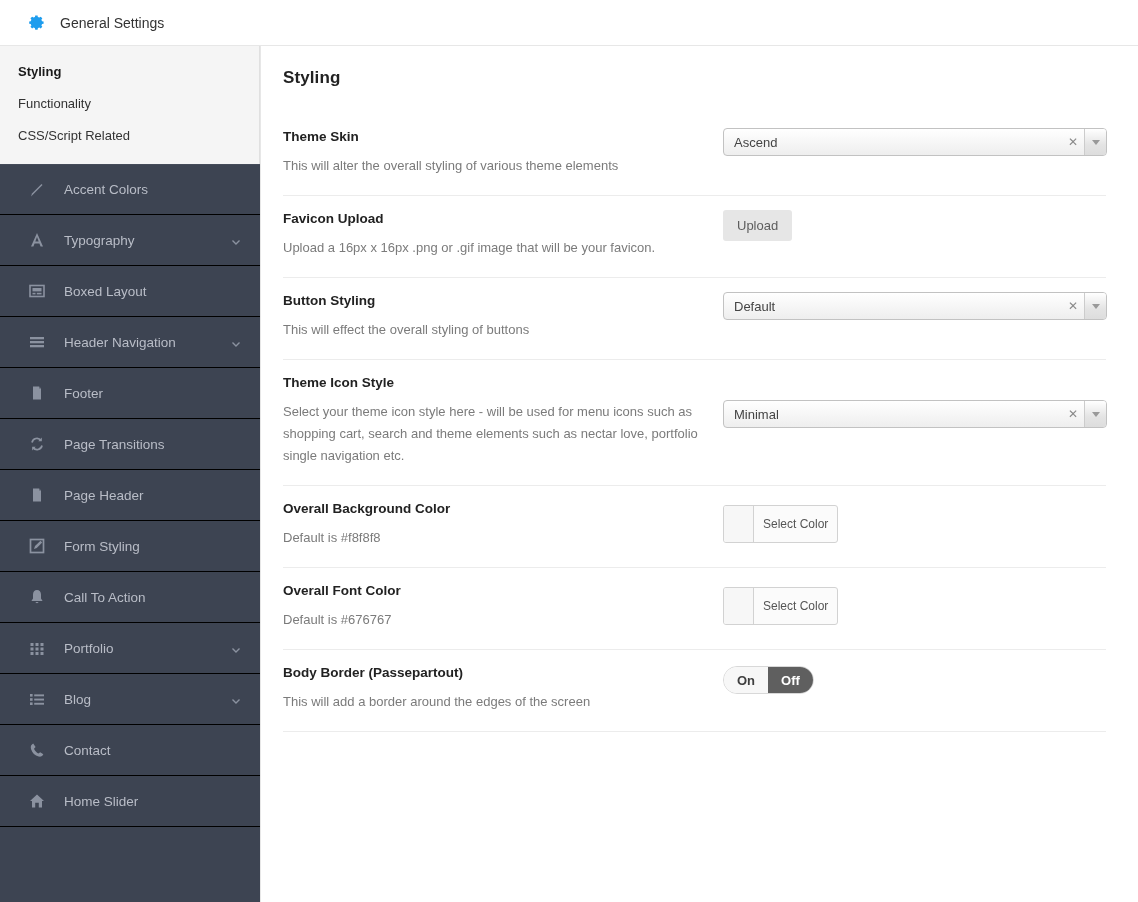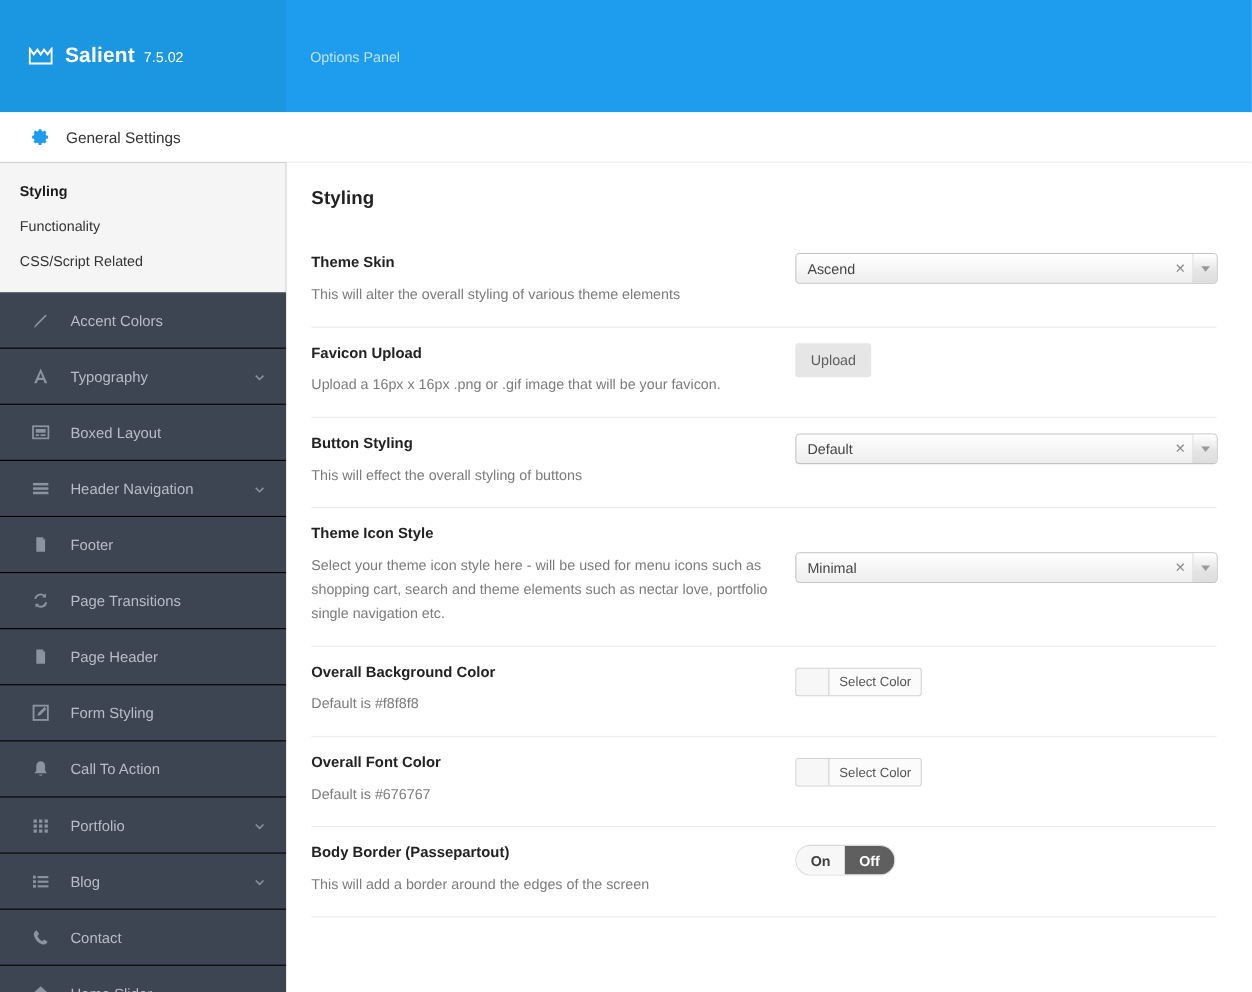--- a/index.html
+++ b/index.html
@@ -259,21 +259,21 @@
     cursor: pointer;
     font-family: "Liberation Sans", sans-serif;
   }
 
   
   .color-ctl {
     display: flex;
     align-items: stretch;
     border: 1px solid #d2d2d2;
     border-radius: 3px;
-    height: 26px;
+    height: 38px;
     background: #fbfbfb;
     overflow: hidden;
   }
   .color-swatch {
     width: 30px;
     background: #f7f7f7;
     border-right: 1px solid #d2d2d2;
   }
   .color-label {
     font-size: 12px;
@@ -302,34 +302,20 @@
     cursor: pointer;
   }
   .toggle-opt.off-state { background: #f7f7f7; color: #3f3f3f; }
   .toggle-opt.on-state { background: #5f5f5f; color: #ffffff; }
 </style>
 </head>
 <body>
 
 <div class="panel">
 
-  <div class="top-header">
-    <div class="logo-area">
-      <span>
-        <svg class="logo-icon" viewBox="0 0 22 16" xmlns="http://www.w3.org/2000/svg">
-          <path d="M1 1.2 L1 14.8 L21 14.8 L21 1.2 L17.3 6.4 L14 2.2 L11 6.6 L8 2.2 L4.7 6.4 Z" fill="none" stroke="#ffffff" stroke-width="1.8" stroke-linejoin="miter"></path>
-        </svg>
-      </span>
-      <span class="logo-text">Salient</span>
-      <span class="logo-version">7.5.02</span>
-    </div>
-    <div class="header-title-area">
-      <span class="header-title">Options Panel</span>
-    </div>
-  </div>
 
   <div class="menu-bar">
     <div class="gen-settings">
       <span>
         <svg class="gear-icon" viewBox="0 0 20 20" xmlns="http://www.w3.org/2000/svg">
           <path fill="#1e9dee" d="M10 6.3a3.7 3.7 0 1 0 0 7.4 3.7 3.7 0 0 0 0-7.4zm0 5.6a1.9 1.9 0 1 1 0-3.8 1.9 1.9 0 0 1 0 3.8z"></path>
           <path fill="#1e9dee" d="M17.6 8.4l-1.6-.25a6.3 6.3 0 0 0-.62-1.5l.95-1.3-1.7-1.7-1.3.95a6.3 6.3 0 0 0-1.5-.62L11.6 2.4H9.2L8.95 4a6.3 6.3 0 0 0-1.5.62l-1.3-.95-1.7 1.7.95 1.3a6.3 6.3 0 0 0-.62 1.5L3.2 8.4v2.4l1.58.25c.14.53.35 1.03.62 1.5l-.95 1.3 1.7 1.7 1.3-.95c.47.27.97.48 1.5.62l.25 1.58h2.4l.25-1.58c.53-.14 1.03-.35 1.5-.62l1.3.95 1.7-1.7-.95-1.3c.27-.47.48-.97.62-1.5l1.58-.25V8.4z"></path>
         </svg>
       </span>
       <span class="gen-settings-label">General Settings</span>

